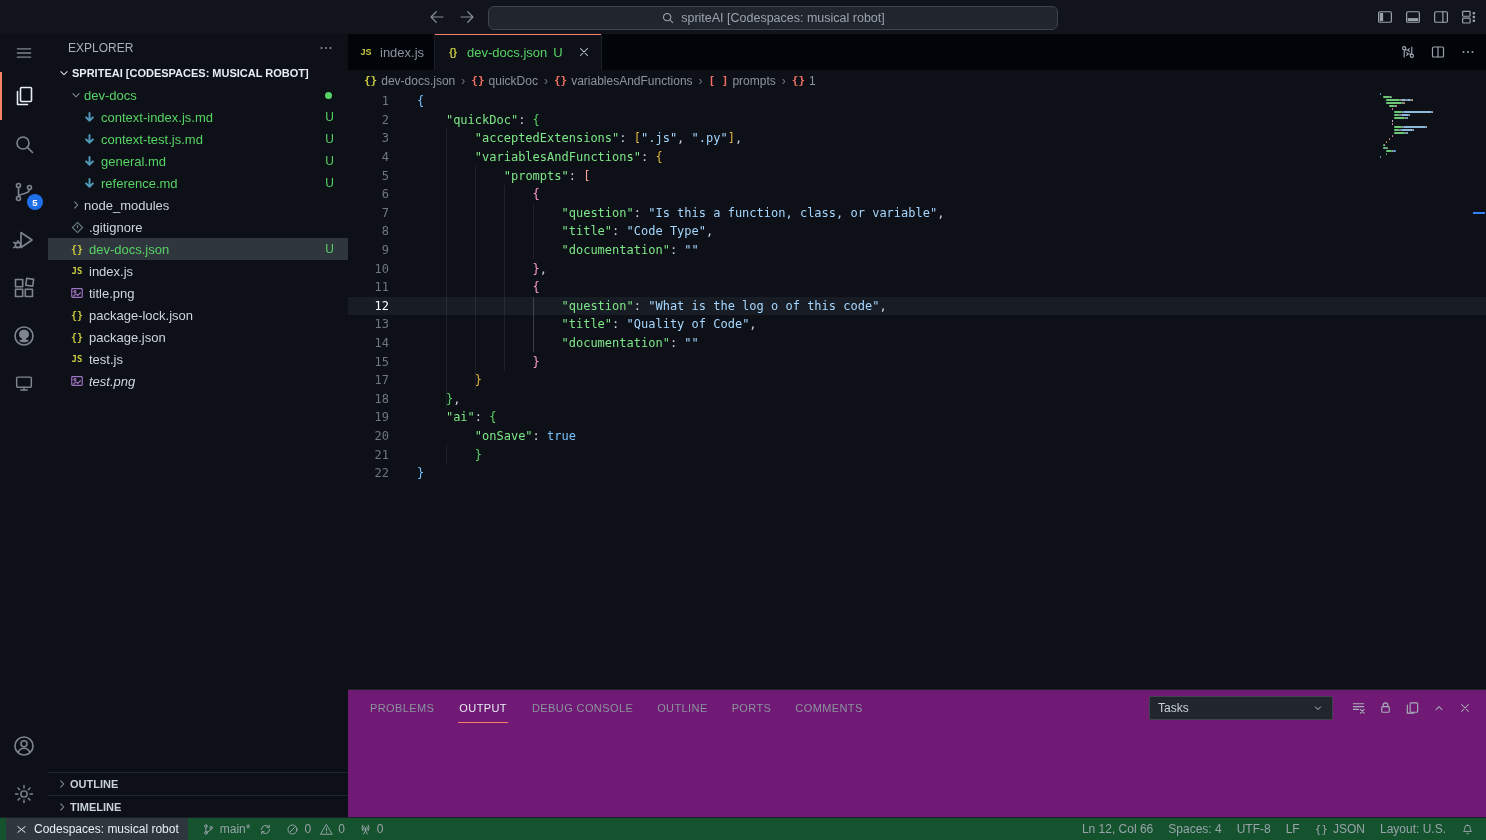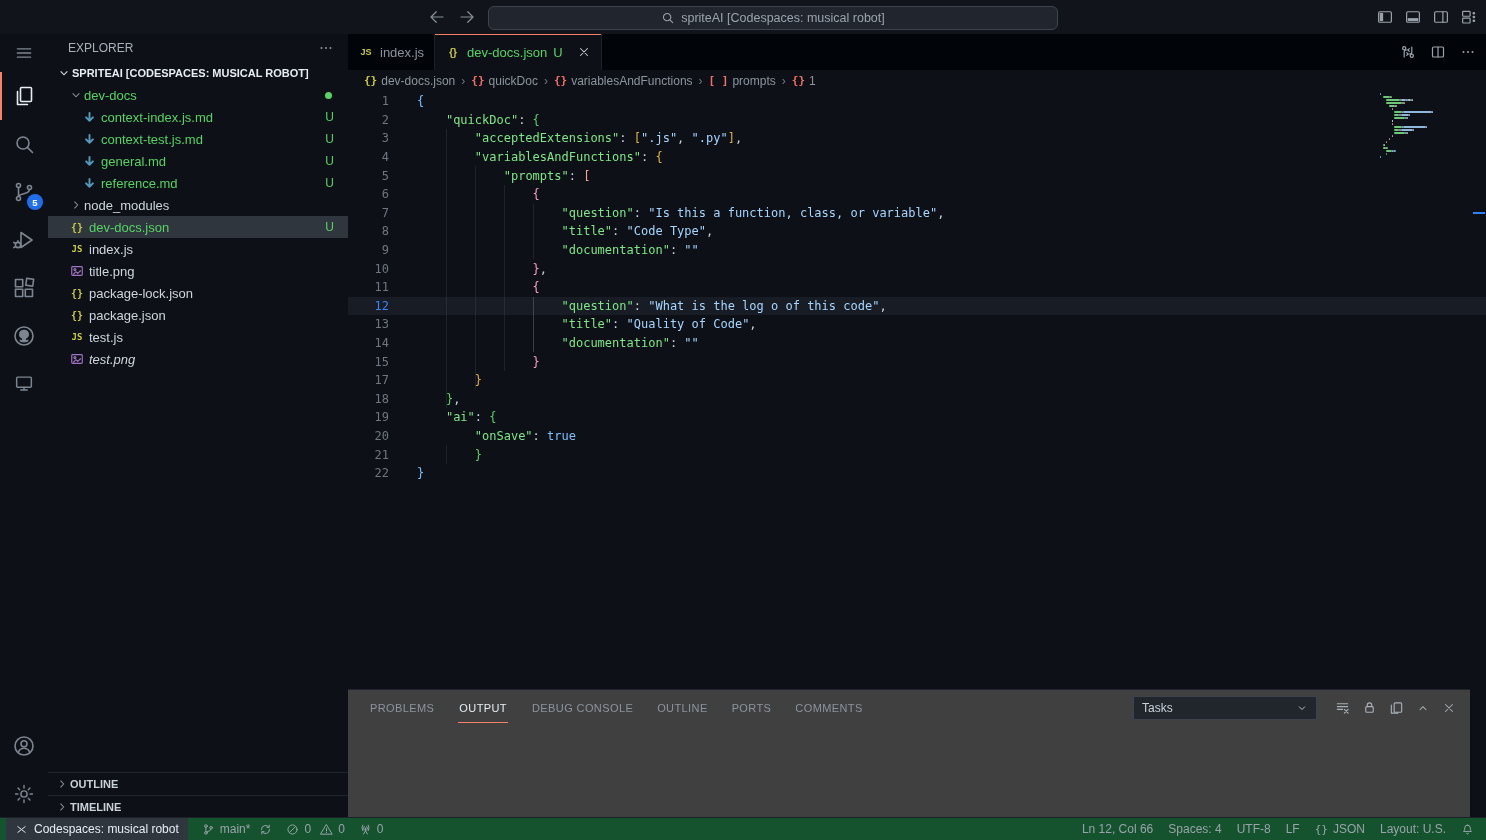--- a/index.html
+++ b/index.html
@@ -48,32 +48,32 @@
   #breadcrumbs{height:21px;display:flex;align-items:center;padding-left:16px;font-size:12px;color:#8b949e;gap:3px;background:#0d1117;}
   .bc-item{display:flex;align-items:center;gap:4px;cursor:pointer;}
   .bc-sep{color:#6e7681;margin:0 3px;font-size:12px;}
   .sym-red{color:#f47067;font-family:"DejaVu Sans Mono",monospace;font-weight:bold;font-size:11px;}
   #editor-body{position:absolute;top:57px;left:0;right:0;bottom:128px;overflow:hidden;font-family:"DejaVu Sans Mono",monospace;font-size:12px;}
   #code-scroll{position:absolute;inset:0;padding-top:1px;}
   .line{height:18.6px;display:flex;white-space:pre;align-items:center;}
   .line .ln{width:41px;text-align:right;color:#6e7681;flex:none;}
   .line .code{margin-left:28px;}
   .line.active-line{background:rgba(110,118,129,.12);}
-  .line.active-line .ln{color:#3b82f6;}
+  .line.active-line .ln{color:#ffffff;}
   .tk-w{color:transparent}.tk-p{color:#c9d1d9}.tk-k{color:#7ee787}.tk-s{color:#a5d6ff}.tk-t{color:#79c0ff}
   .tk-b1{color:#79c0ff}.tk-b2{color:#56d364}.tk-b3{color:#e3b341}.tk-b4{color:#ffa198}.tk-b5{color:#ff9bce}
   .guide{position:absolute;width:1px;background:rgba(110,118,129,.18);}
   .guide.on{background:rgba(110,118,129,.45);}
   #minimap{position:absolute;top:2px;right:14px;width:92px;cursor:pointer;}
   .mm-line{height:2px;margin-bottom:1px;display:flex;}
   .mm-line span{height:2px;border-radius:1px;opacity:.85;}
   #overview-ruler{position:absolute;top:0;right:0;width:14px;bottom:0;cursor:pointer;}
   #cursor-mark{position:absolute;top:121px;left:1px;right:1px;height:2px;background:#2f81f7;}
   
-  #panel{position:absolute;left:0;right:16px;bottom:0;height:128px;border-top:1px solid #1f252c;background:#404040;}
+  #panel{position:absolute;left:0;right:0;bottom:0;height:128px;border-top:1px solid #1f252c;background:#701a75;}
   #panel-header{height:35px;display:flex;align-items:center;padding:0 14px 0 22px;}
   .ptab{font-size:11px;letter-spacing:.4px;color:#8b949e;margin-right:24px;cursor:pointer;height:100%;display:flex;align-items:center;}
   .ptab.active span{color:#e6edf3;border-bottom:1px solid #f78166;padding:9px 1px 8px;}
   #panel-actions{margin-left:auto;display:flex;align-items:center;gap:12px;color:#a7b0b8;}
   #tasks-select{width:166px;height:22px;background:#21262d;border:1px solid #3d444d;border-radius:2px;display:flex;align-items:center;
     padding:0 8px;font-size:12px;color:#c9d1d9;justify-content:space-between;cursor:pointer;margin-right:6px;}
   
   #statusbar{position:absolute;left:0;right:0;bottom:0;height:22px;background:#14532d;border-top:1px solid #1b2128;
     display:flex;align-items:center;font-size:12px;color:#9aa3ac;}
   .sb-item{display:flex;align-items:center;gap:5px;cursor:pointer;}
@@ -304,20 +304,31 @@
         <span class="badge">U</span>
       </div>
       <div class="tree-row" style="padding-left: 20px;">
         <span class="twisty icon">
           <svg width="14" height="14" viewBox="0 0 16 16" fill="none" stroke="currentColor" stroke-width="1.2" stroke-linecap="round" stroke-linejoin="round">
             <path d="M6.5 4.5L10 8l-3.5 3.5"></path>
           </svg>
         </span>
         <span>node_modules</span>
       </div>
+      <div class="tree-row" style="padding-left: 20px;">
+        <span class="ficon">
+          <span class="icon">
+            <svg width="13" height="13" viewBox="0 0 16 16" fill="none" stroke="#6d8086" stroke-width="1.4">
+              <path d="M8 1.8l6.2 6.2L8 14.2 1.8 8z"></path>
+              <path d="M8 5v4"></path>
+            </svg>
+          </span>
+        </span>
+        <span>.gitignore</span>
+      </div>
       <div class="tree-row green selected" style="padding-left: 20px;">
         <span class="ficon">
           <span class="seti-yellow" style="font-size:10px;">{}</span>
         </span>
         <span>dev-docs.json</span>
         <span class="badge">U</span>
       </div>
       <div class="tree-row" style="padding-left: 20px;">
         <span class="ficon">
           <span class="seti-yellow" style="font-size:9px;">JS</span>

